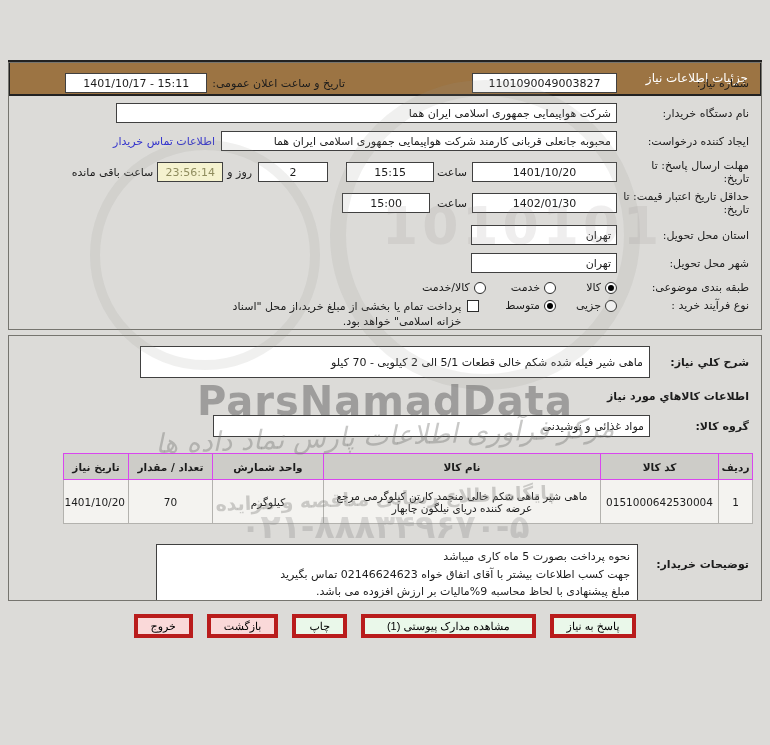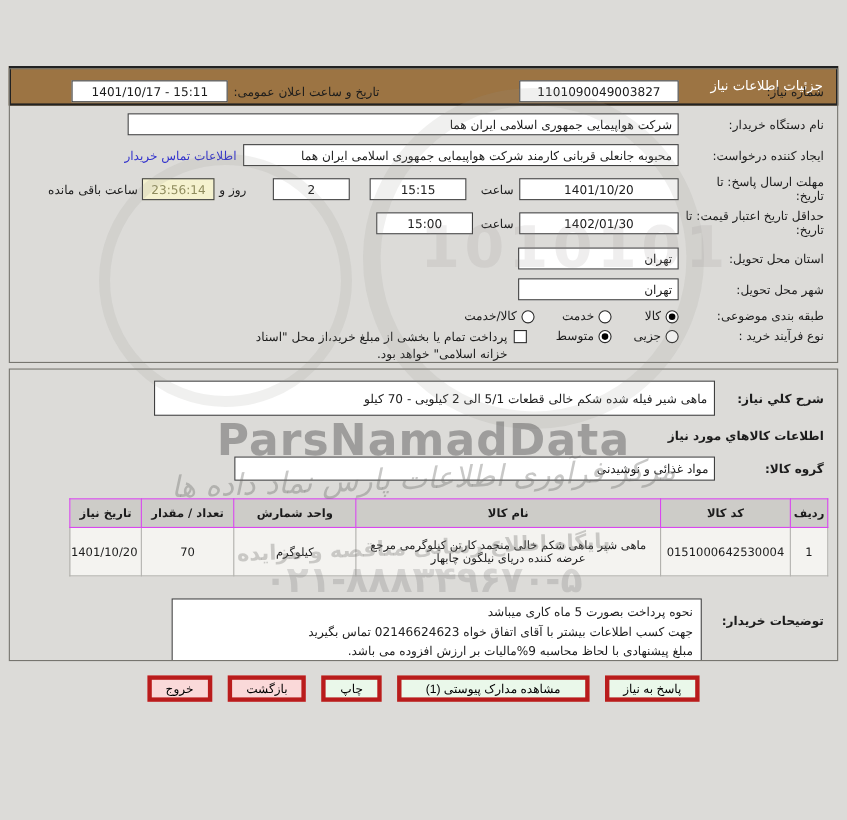--- a/index.html
+++ b/index.html
@@ -104,27 +104,27 @@
     </div>
     <span class="link">اطلاعات تماس خریدار</span>
   </div>
 
   <div class="row" style="margin-top:8px">
     <span class="lbl">مهلت ارسال پاسخ: تا تاریخ:</span>
     <div class="inp w145 center">
       <span class="ltr">1401/10/20</span>
     </div>
     <span style="margin-right:5px">ساعت</span>
-    <div class="inp w88 center" style="margin-right:13px">
+    <div class="inp w88 center" style="margin-right:3px">
       <span class="ltr">15:15</span>
     </div>
     <div class="inp w70 center" style="margin-right:18px">
       <span class="ltr">2</span>
     </div>
-    <span style="margin-right:24px">روز و</span>
+    <span style="margin-right:6px">روز و</span>
     <div class="inp w66 center cream" style="margin-right:4px">
       <span class="ltr">23:56:14</span>
     </div>
     <span style="margin-right:4px">ساعت باقی مانده</span>
   </div>
 
   <div class="row" style="margin-top:5px">
     <span class="lbl">حداقل تاریخ اعتبار قیمت: تا تاریخ:</span>
     <div class="inp w145 center">
       <span class="ltr">1402/01/30</span>

